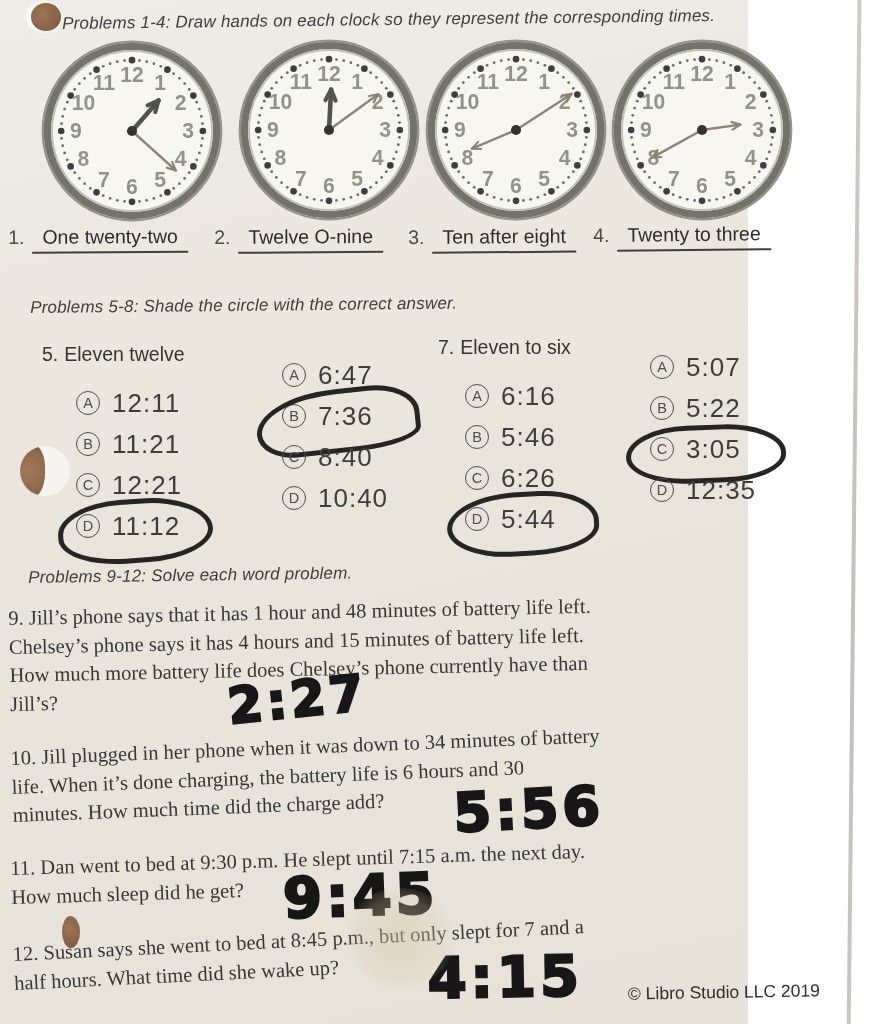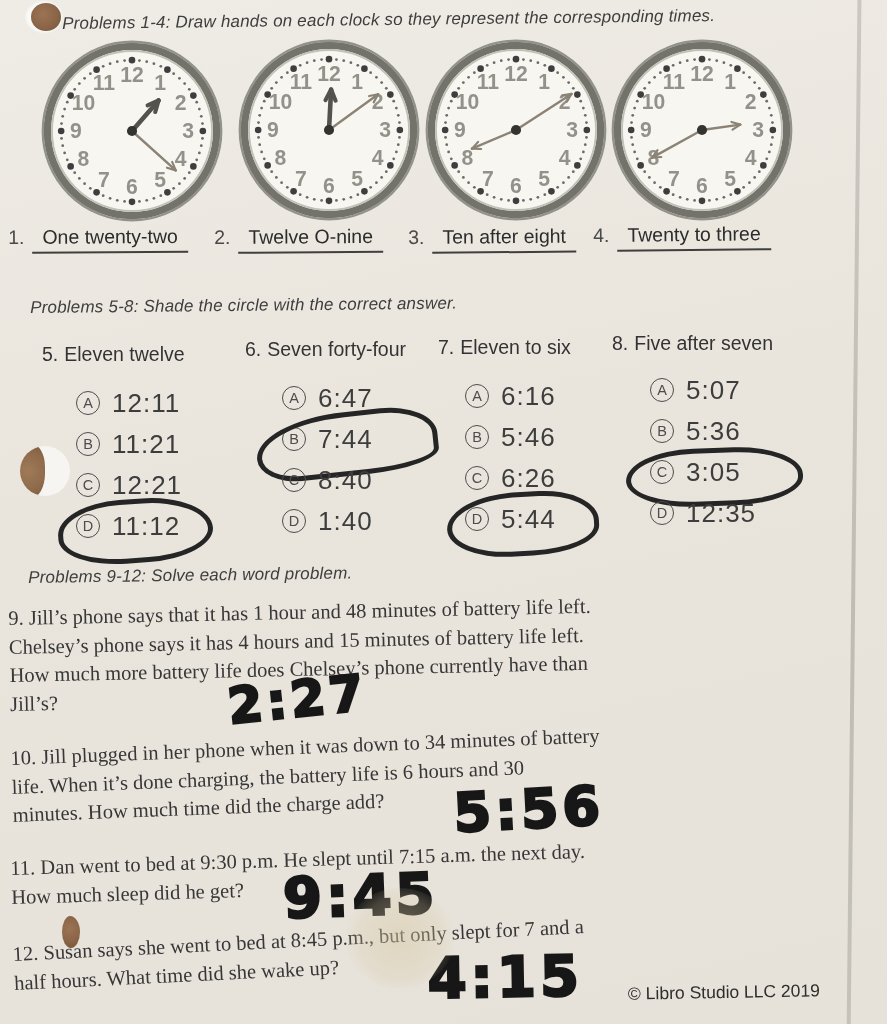--- a/index.html
+++ b/index.html
@@ -1,19 +1,19 @@
 <!DOCTYPE html>
 <html><head>
 <meta charset="utf-8">
 <style>
   * { margin:0; padding:0; box-sizing:border-box; }
   html,body { width:887px; height:1024px; overflow:hidden; }
   body { font-family:"Liberation Sans", sans-serif; }
   #paper {
-    position:relative; width:887px; height:1024px;
+    position:relative; width:748px; height:1024px;
     background:linear-gradient(168deg,#efece5 0%, #e9e5dd 45%, #e6e2d9 100%);
   }
   .abs { position:absolute; }
 
   
   .sec-header {
     font-style:italic; font-size:17px; color:#3e3e3e; letter-spacing:.2px;
     transform-origin:left top; white-space:nowrap;
   }
 
@@ -469,37 +469,36 @@
           <span class="time">12:21</span>
         </div>
       <div class="opt circled" data-mc="0">
           <span class="ltr">D</span>
           <span class="time">11:12</span>
         </div>
     </div>
   </div>
 
   <div class="abs" style="left:245px; top:338px;">
-    <div class="mc-title"><span class="tnum">6.</span><span>Seven forty-four</span></div>
     <div class="mc-opts" style="margin-left:37px;">
       <div class="opt" data-mc="1">
           <span class="ltr">A</span>
           <span class="time">6:47</span>
         </div>
       <div class="opt circled" data-mc="1">
           <span class="ltr">B</span>
-          <span class="time">7:44</span>
+          <span class="time">7:36</span>
         </div>
       <div class="opt" data-mc="1">
           <span class="ltr">C</span>
           <span class="time">8:40</span>
         </div>
       <div class="opt" data-mc="1">
           <span class="ltr">D</span>
-          <span class="time">1:40</span>
+          <span class="time">10:40</span>
         </div>
     </div>
   </div>
 
   <div class="abs" style="left:438px; top:336px;">
     <div class="mc-title"><span class="tnum">7.</span><span>Eleven to six</span></div>
     <div class="mc-opts" style="margin-left:27px;">
       <div class="opt" data-mc="2">
           <span class="ltr">A</span>
           <span class="time">6:16</span>
@@ -513,29 +512,28 @@
           <span class="time">6:26</span>
         </div>
       <div class="opt circled" data-mc="2">
           <span class="ltr">D</span>
           <span class="time">5:44</span>
         </div>
     </div>
   </div>
 
   <div class="abs" style="left:612px; top:332px;">
-    <div class="mc-title"><span class="tnum">8.</span><span>Five after seven</span></div>
     <div class="mc-opts" style="margin-left:38px; margin-top:20px;">
       <div class="opt" data-mc="3">
           <span class="ltr">A</span>
           <span class="time">5:07</span>
         </div>
       <div class="opt" data-mc="3">
           <span class="ltr">B</span>
-          <span class="time">5:36</span>
+          <span class="time">5:22</span>
         </div>
       <div class="opt circled" data-mc="3">
           <span class="ltr">C</span>
           <span class="time">3:05</span>
         </div>
       <div class="opt" data-mc="3">
           <span class="ltr">D</span>
           <span class="time">12:35</span>
         </div>
     </div>

